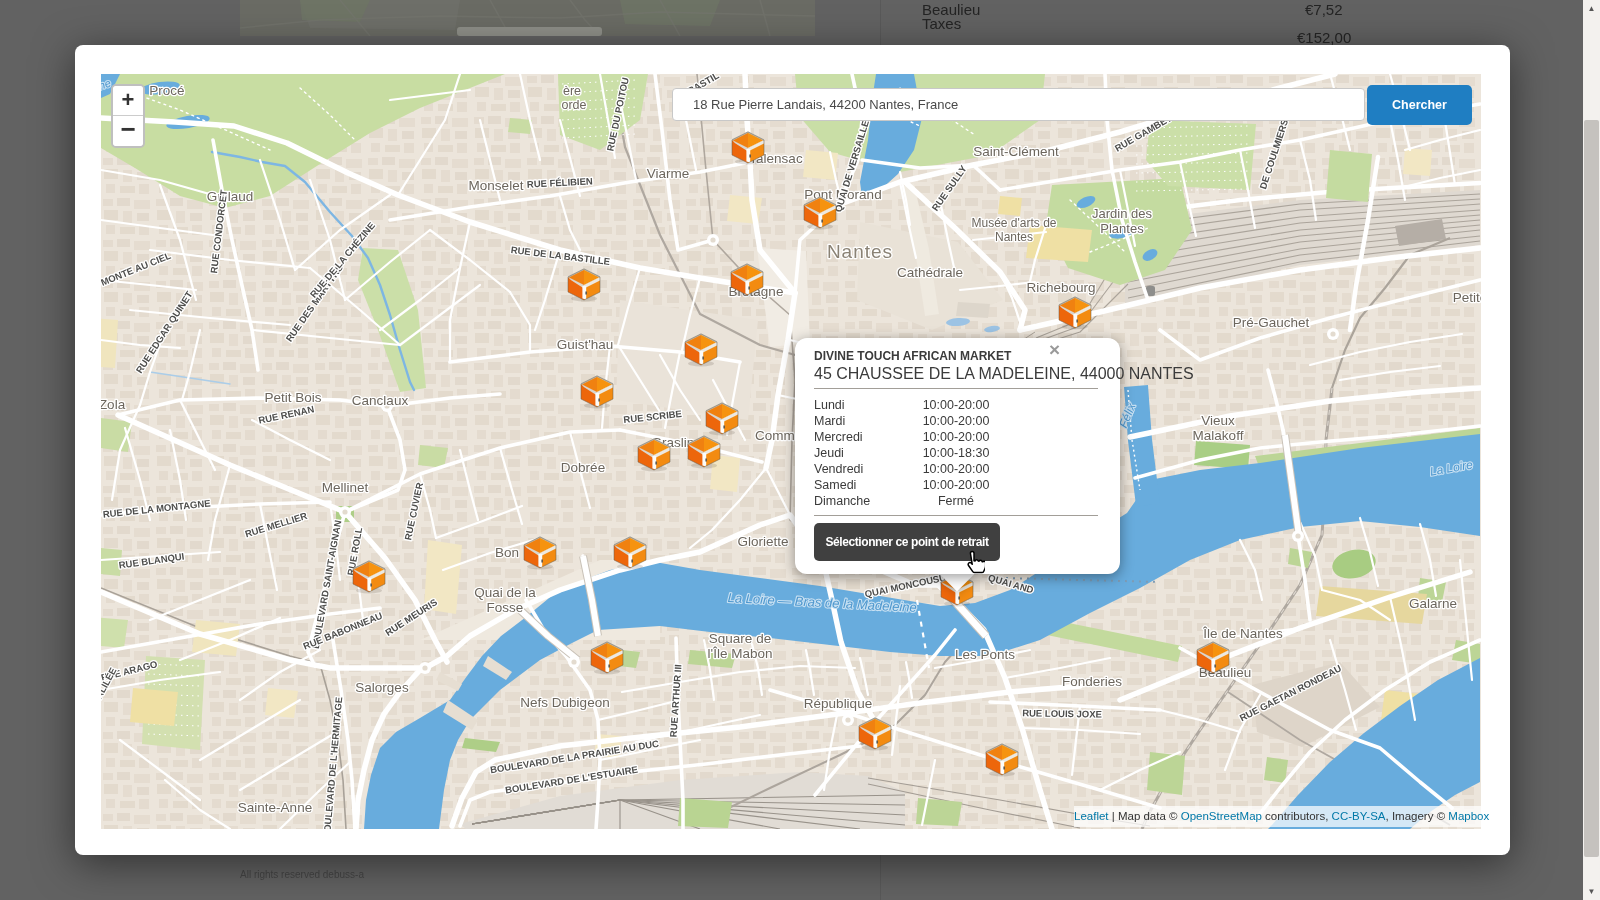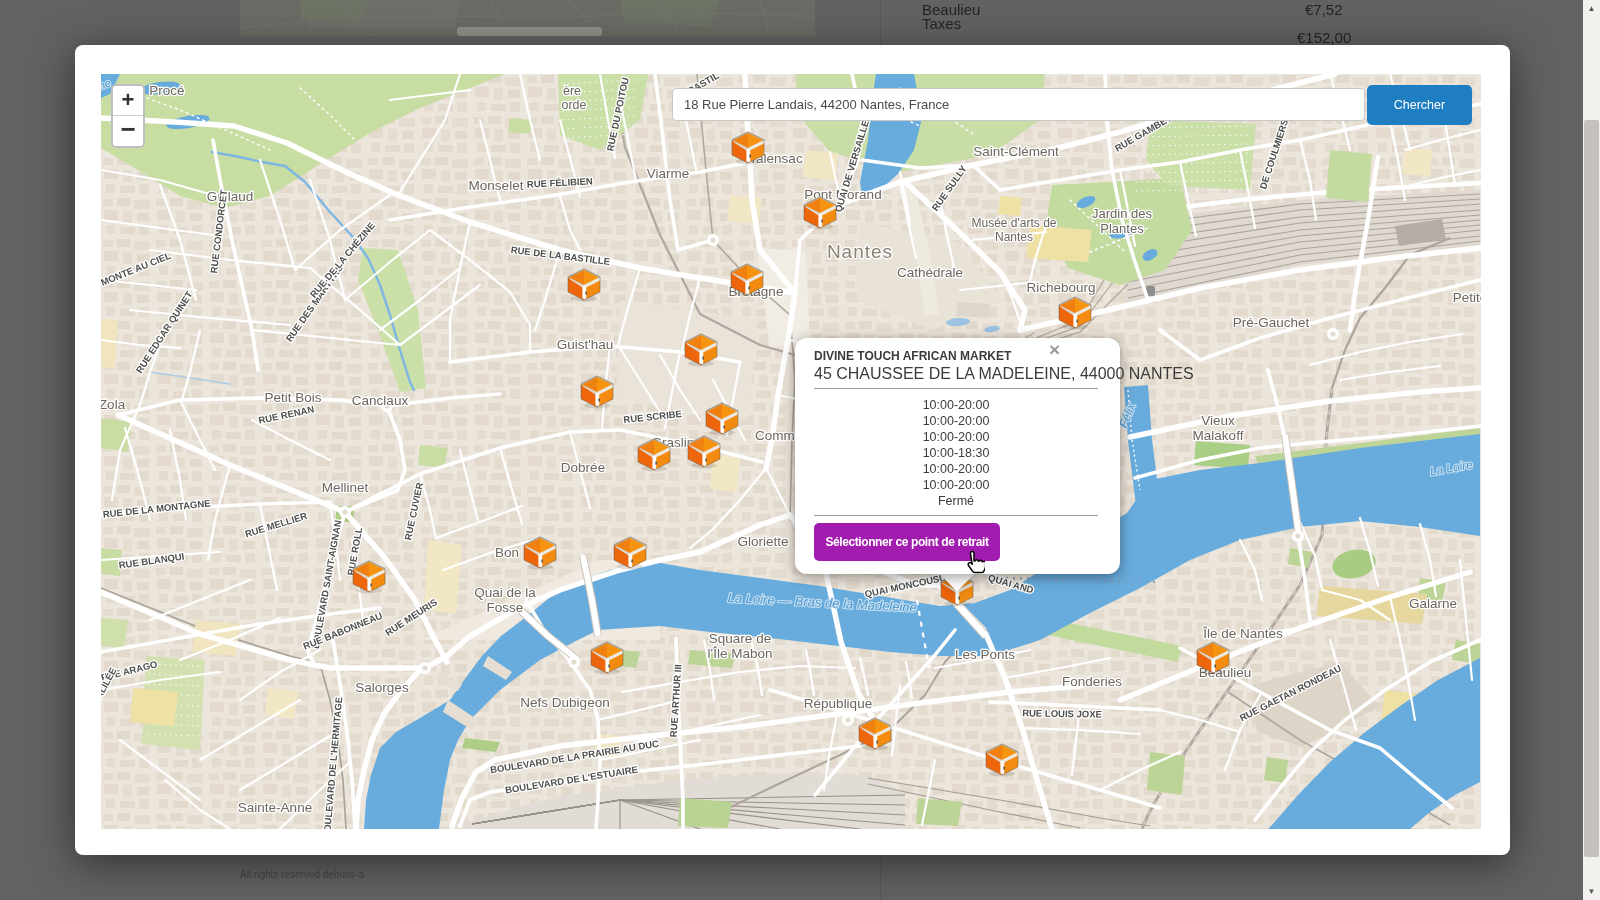--- a/index.html
+++ b/index.html
@@ -9,30 +9,30 @@
 #footer{left:240px;top:869px;color:#454545;font-size:10px}
 #sbar{right:0;top:0;width:17px;height:900px;background:#F3F1EE}
 #sbar .btn{position:absolute;left:0;width:17px;height:17px;background:#F3F1EE;color:#555;font-size:8px;text-align:center;line-height:17px}
 #sbar .thumb{position:absolute;left:1px;width:15px;top:120px;height:737px;background:#C5C2BE;border-radius:2px}
 #modal{left:75px;top:45px;width:1435px;height:810px;background:#fff;border-radius:8px;box-shadow:0 8px 40px rgba(0,0,0,.5)}
 #map{left:26px;top:29px;width:1380px;height:755px;overflow:hidden;background:#ECE5DB}
 #zoomctl{left:36px;top:39px;width:34px;border:2px solid rgba(0,0,0,.25);border-radius:5px;background:#fff}
 #zoomctl div{width:30px;height:30px;line-height:28px;text-align:center;font-size:22px;font-weight:bold;color:#333;background:#fff}
 #zoomctl div:first-child{border-bottom:1px solid #ccc;border-radius:4px 4px 0 0}
 #zoomctl div:last-child{border-radius:0 0 4px 4px;font-size:26px;line-height:26px}
-#searchin{left:597px;top:43px;width:693px;height:33px;background:#fff;border:1px solid #C8C8C8;border-radius:4px;color:#4a4a4a;font-size:13px;line-height:31px;padding-left:11px}
-#searchbtn{left:1292px;top:40px;width:105px;height:40px;background:#1F7EC2;border-radius:5px;color:#fff;font-weight:normal;font-size:12.5px;text-align:center;line-height:40px}
+#searchin{left:597px;top:43px;width:693px;height:33px;background:#fff;border:1px solid #C8C8C8;border-radius:4px;color:#4a4a4a;font-size:13px;line-height:31px;padding-left:20px}
+#searchbtn{left:1292px;top:40px;width:105px;height:40px;background:#1F7EC2;border-radius:5px;color:#fff;font-weight:bold;font-size:12.5px;text-align:center;line-height:40px}
 #attrib{left:999px;top:761px;width:407px;height:21px;background:rgba(255,255,255,.72);font-size:11.5px;color:#333;line-height:21px;text-align:right;padding-right:6px;white-space:nowrap}
 #attrib a{color:#0078A8;text-decoration:none}
 #popup{left:720px;top:293px;width:274px;height:236px;color:#3B3B3B}
 #pbody{position:absolute;left:0;top:0;width:325px;height:236px;background:#fff;border-radius:12px;box-shadow:0 3px 14px rgba(0,0,0,.4)}
 #popup .t{position:absolute;left:19px;width:287px;white-space:nowrap}
 #popup .r{text-align:center;width:284px}
 #ptail{position:absolute;left:149px;top:222px;width:26px;height:26px;background:#fff;transform:rotate(45deg);box-shadow:3px 3px 10px rgba(0,0,0,.18)}
-#selbtn{position:absolute;left:19px;top:185px;width:186px;height:38px;background:#a21caf;border-radius:5px;color:#fff;font-weight:bold;font-size:12px;letter-spacing:-0.4px;text-align:center;line-height:38px}
+#selbtn{position:absolute;left:19px;top:185px;width:186px;height:38px;background:#404040;border-radius:5px;color:#fff;font-weight:bold;font-size:12px;letter-spacing:-0.4px;text-align:center;line-height:38px}
 #pclose{position:absolute;right:9px;top:1px;font-size:19px;font-weight:bold;color:#9a9a9a}
 .phr{position:absolute;left:19px;width:284px;height:1px;background:#A29E98}
 </style></head>
 <body>
 <div class="abs" id="backstrip">
  <svg width="575" height="36">
   <rect width="575" height="36" fill="#6A6B64"></rect>
   <polygon points="60,0 220,0 215,30 70,28" fill="#6F706A" opacity="0.8"></polygon>
   <polygon points="380,0 480,0 470,26 385,24" fill="#6E7465" opacity="0.9"></polygon>
   <polygon points="60,0 130,0 120,22 62,20" fill="#6E7465" opacity="0.9"></polygon>
@@ -525,26 +525,28 @@
 <use href="#pkg" x="757" y="644"></use>
 <use href="#pkg" x="884" y="670"></use>
   </svg>
  </div>
  <div class="abs" id="zoomctl">
       <div>+</div>
       <div>−</div>
     </div>
  <div class="abs" id="searchin">18 Rue Pierre Landais, 44200 Nantes, France</div>
  <div class="abs" id="searchbtn">Chercher</div>
+ <div class="abs" id="attrib"><a>Leaflet</a> | Map data © <a>OpenStreetMap</a> contributors, <a>CC-BY-SA</a>, Imagery © <a>Mapbox</a></div>
  <div class="abs" id="popup">
   <div id="ptail"></div>
   <div id="pbody"></div>
   <div class="t" style="top:11px;font-size:12px;font-weight:bold">DIVINE TOUCH AFRICAN MARKET</div>
   <div class="t" style="top:27px;font-size:16px">45 CHAUSSEE DE LA MADELEINE, 44000 NANTES</div>
   <div class="phr" style="top:50px"></div>
+  <div class="t" style="top:59px;font-size:12.5px;line-height:16px">Lundi<br>Mardi<br>Mercredi<br>Jeudi<br>Vendredi<br>Samedi<br>Dimanche</div>
   <div class="t r" style="top:59px;font-size:12.5px;line-height:16px">10:00-20:00<br>10:00-20:00<br>10:00-20:00<br>10:00-18:30<br>10:00-20:00<br>10:00-20:00<br>Fermé</div>
   <div class="phr" style="top:177px"></div>
   <div id="selbtn">Sélectionner ce point de retrait</div>
   <div id="pclose">×</div>
  </div>
  <svg class="abs" style="left:889px;top:505px" width="21" height="25" viewBox="0 0 21 25">
   <path d="M6.4,3.2 a1.8 1.8 0 0 1 3.6 0 l0,7.6 l1.0,0.15 c0.2,-0.7 0.85,-1.15 1.6,-1.15 c0.8,0 1.45,0.55 1.65,1.3 l0.8,0.15 c0.25,-0.55 0.8,-0.9 1.45,-0.9 c0.8,0 1.5,0.6 1.65,1.35 l0.65,0.15 c0.3,-0.4 0.75,-0.6 1.25,-0.6 c0.9,0 1.6,0.7 1.6,1.6 l0,2.6 c0,1.05 -0.2,2.1 -0.65,3.05 l-1.35,2.95 c-0.3,0.7 -1,1.15 -1.8,1.15 l-7.2,0 c-0.75,0 -1.45,-0.35 -1.85,-0.95 l-4.3,-6.2 c-0.5,-0.75 -0.4,-1.75 0.3,-2.4 c0.75,-0.7 1.95,-0.6 2.6,0.2 l0.85,1.05 Z" fill="#fff" stroke="#000" stroke-width="1.5" stroke-linejoin="round"></path>
  </svg>
 </div>
 

